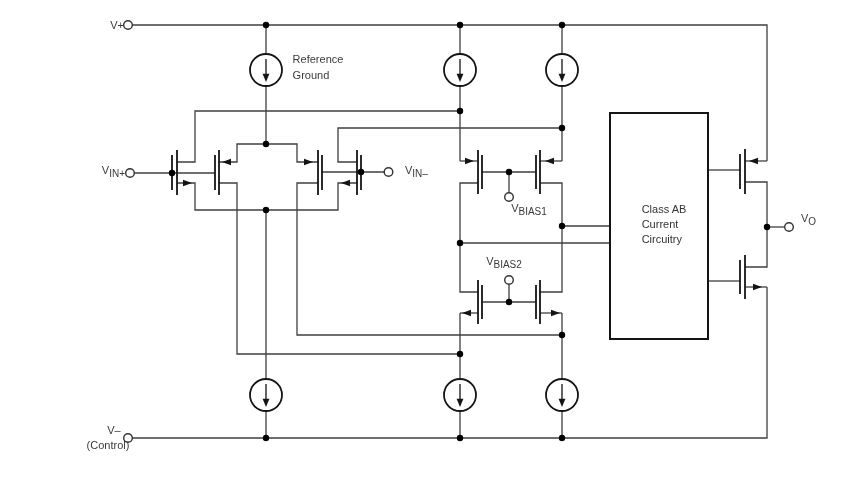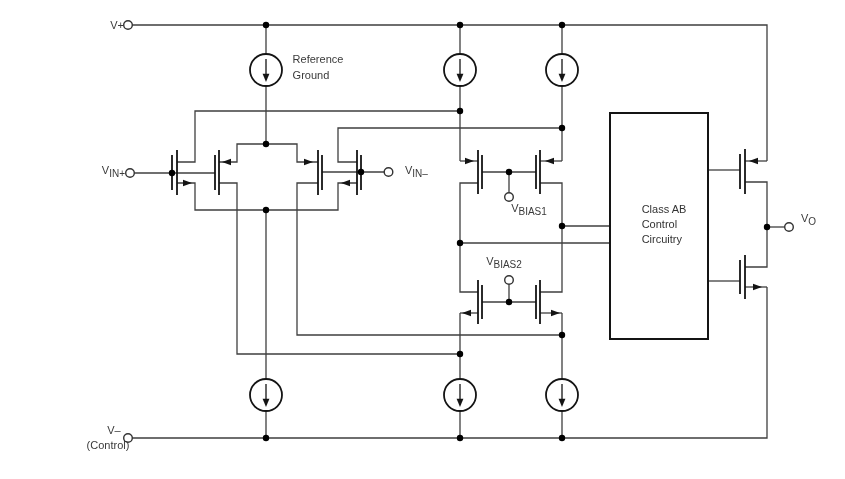--- a/index.html
+++ b/index.html
@@ -194,21 +194,21 @@
   <div class="lbl lab-vinp"><span>V</span><span class="sub">IN+</span></div>
 
   <div class="lbl lab-vinm"><span>V</span><span class="sub">IN–</span></div>
 
   <div class="lbl lab-vbias1"><span>V</span><span class="sub">BIAS1</span></div>
 
   <div class="lbl lab-vbias2"><span>V</span><span class="sub">BIAS2</span></div>
 
   <div class="lbl lab-classab center">
     <span style="display:block">Class AB</span>
-    <span style="display:block">Control</span>
+    <span style="display:block">Current</span>
     <span style="display:block">Circuitry</span>
   </div>
 
   <div class="lbl lab-vo"><span>V</span><span class="sub">O</span></div>
 
   <div class="lbl lab-vminus"><span>V–</span></div>
 
   <div class="lbl lab-ground"><span>(Control)</span></div>
 
 </div>

